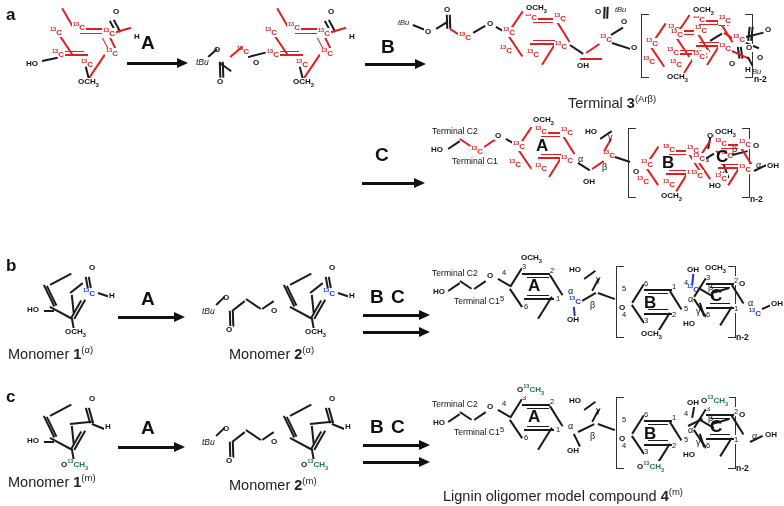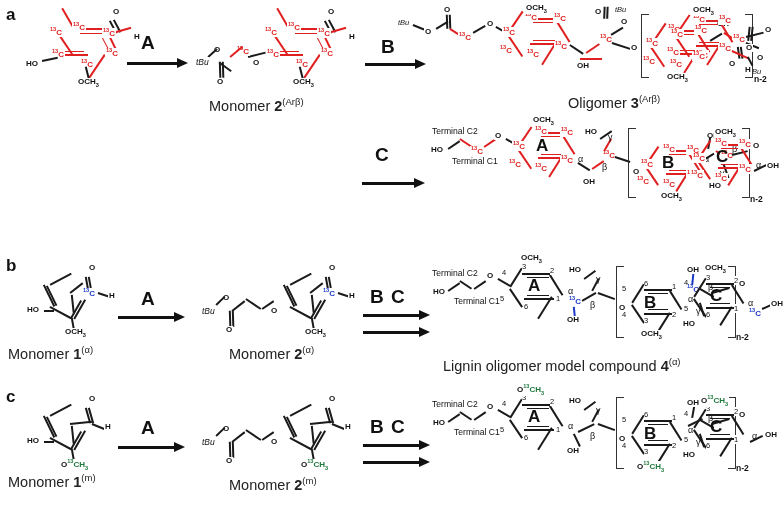--- a/index.html
+++ b/index.html
@@ -121,23 +121,20 @@
     <div class="atom red" style="left:36px;top:40px;"><sup>13</sup>C</div>
     <div class="bond red" style="left:30px;top:50px;width:16px;transform:rotate(-40deg);"></div>
     <div class="bond" style="left:20px;top:56px;width:14px;transform:rotate(36deg);"></div>
     <div class="bond" style="left:20px;top:55px;width:16px;transform:rotate(88deg);"></div>
     <div class="bond" style="left:23px;top:55px;width:16px;transform:rotate(88deg);"></div>
     <div class="atom plain" style="left:16px;top:72px;">O</div>
     <div class="atom plain" style="left:13px;top:40px;">O</div>
     <div class="bond" style="left:8px;top:50px;width:12px;transform:rotate(-42deg);"></div>
     <div class="lbl" style="left:-4px;top:51px;font-style:italic;">tBu</div>
   </div>
-  <div class="abs cap" style="left:209px;top:96px;">
-    <span>Monomer </span><b>2</b><sup>(Arβ)</sup>
-  </div>
 
   <div class="abs rxn-letter" style="left:381px;top:36px;">B</div>
   <div class="abs arrow" style="left:365px;top:63px;width:62px;">
     <div class="shaft" style="width:52px;"></div>
       <div class="head" style="left:50px;"></div>
   </div>
 
   <div class="abs" style="left:398px;top:4px;width:386px;height:92px;">
     <div class="lbl small" style="left:0px;top:14px;font-style:italic;">tBu</div>
     <div class="bond" style="left:15px;top:20px;width:12px;transform:rotate(22deg);"></div>
@@ -235,21 +232,21 @@
     <div class="atom red" style="left:-2px;top:41px;"><sup>13</sup>C</div>
     <div class="atom plain" style="left:24px;top:0px;">OCH<sub>3</sub></div>
     <div class="bond red" style="left:64px;top:44px;width:18px;transform:rotate(24deg);"></div>
     <div class="bond" style="left:80px;top:34px;width:14px;transform:rotate(-84deg);"></div>
     <div class="bond" style="left:83px;top:34px;width:14px;transform:rotate(-84deg);"></div>
     <div class="atom plain" style="left:77px;top:38px;">O</div>
     <div class="bond" style="left:80px;top:50px;width:10px;transform:rotate(62deg);"></div>
     <div class="atom plain" style="left:76px;top:60px;">H</div>
   </div>
   <div class="abs cap" style="left:568px;top:93px;">
-    <span>Oligomer </span><b>3</b><sup>(Arβ)</sup>
+    <span>Terminal </span><b>3</b><sup>(Arβ)</sup>
   </div>
 
   <div class="abs rxn-letter" style="left:375px;top:144px;">C</div>
   <div class="abs arrow" style="left:362px;top:182px;width:64px;">
     <div class="shaft" style="width:54px;"></div>
       <div class="head" style="left:52px;"></div>
   </div>
 
   <div class="abs" style="left:432px;top:124px;width:352px;height:92px;">
     <div class="termlbl" style="left:0px;top:2px;">Terminal C2</div>
@@ -515,23 +512,20 @@
     <div class="lbl small" style="left:16px;top:48px;">6</div>
     <div class="lbl small" style="left:-6px;top:42px;">5</div>
     <div class="lbl small" style="left:-6px;top:16px;">4</div>
     <div class="atom plain" style="left:14px;top:2px;">OCH<sub>3</sub></div>
     <div class="ringletter" style="left:20px;top:24px;">C</div>
     <div class="atom blue" style="left:58px;top:46px;"><sup>13</sup>C</div>
     <div class="greek" style="left:58px;top:36px;">α</div>
     <div class="bond" style="left:72px;top:46px;width:12px;transform:rotate(-24deg);"></div>
     <div class="atom plain" style="left:80px;top:38px;">OH</div>
   </div>
-  <div class="abs cap" style="left:443px;top:356px;">
-    <span>Lignin oligomer model compound </span><b>4</b><sup>(α)</sup>
-  </div>
 
   <div class="abs panel-letter" style="left:6px;top:387px;">c</div>
 
   <div class="abs" style="left:24px;top:393px;width:150px;height:84px;">
     <div class="atom plain" style="left:64px;top:2px;">O</div>
     <div class="bond" style="left:62px;top:14px;width:16px;transform:rotate(74deg);"></div>
     <div class="bond" style="left:65px;top:14px;width:16px;transform:rotate(74deg);"></div>
     <div class="bond" style="left:68px;top:30px;width:14px;transform:rotate(22deg);"></div>
     <div class="atom plain" style="left:80px;top:30px;">H</div>
     <div class="bond" style="left:46px;top:30px;width:22px;transform:rotate(-6deg);"></div>
@@ -687,14 +681,17 @@
     <div class="lbl small" style="left:44px;top:42px;">1</div>
     <div class="lbl small" style="left:16px;top:48px;">6</div>
     <div class="lbl small" style="left:-6px;top:42px;">5</div>
     <div class="lbl small" style="left:-6px;top:16px;">4</div>
     <div class="atom plain" style="left:10px;top:2px;color:#111;">O<span style="color:#1f7a3d;"><sup>13</sup>CH<sub>3</sub></span></div>
     <div class="ringletter" style="left:20px;top:24px;">C</div>
     <div class="greek" style="left:62px;top:38px;">α</div>
     <div class="bond" style="left:60px;top:48px;width:14px;transform:rotate(-26deg);"></div>
     <div class="atom plain" style="left:74px;top:38px;">OH</div>
   </div>
+  <div class="abs cap" style="left:443px;top:486px;">
+    <span>Lignin oligomer model compound </span><b>4</b><sup>(m)</sup>
+  </div>
 
 </div>
 
 </body></html>

